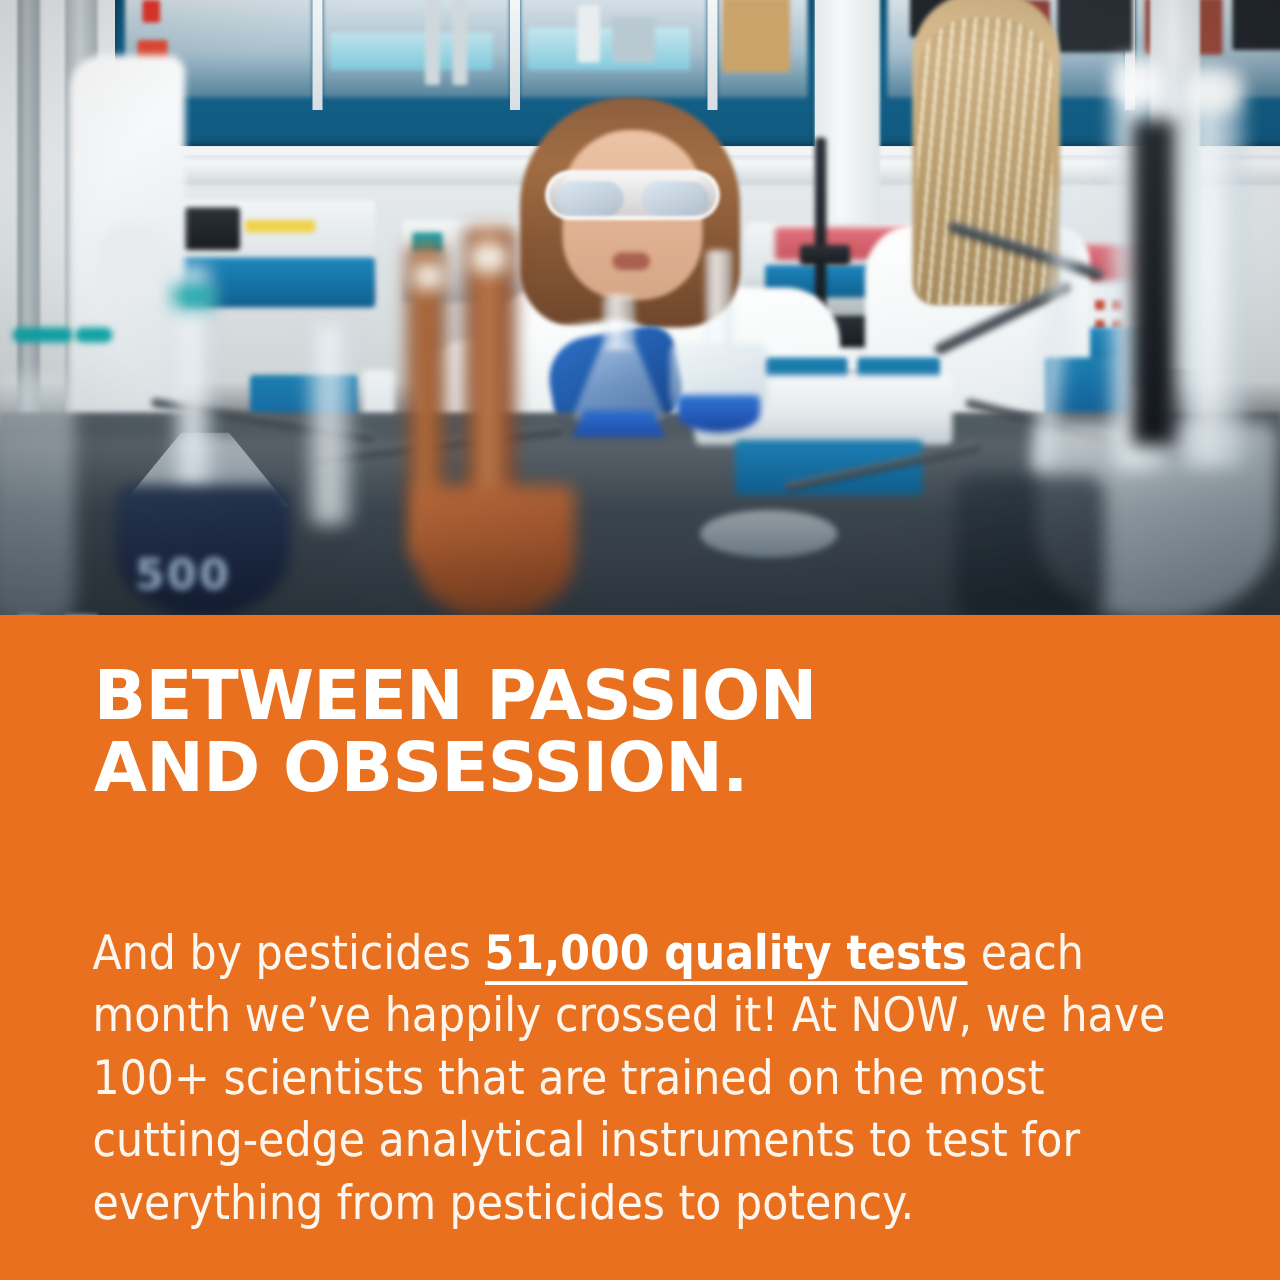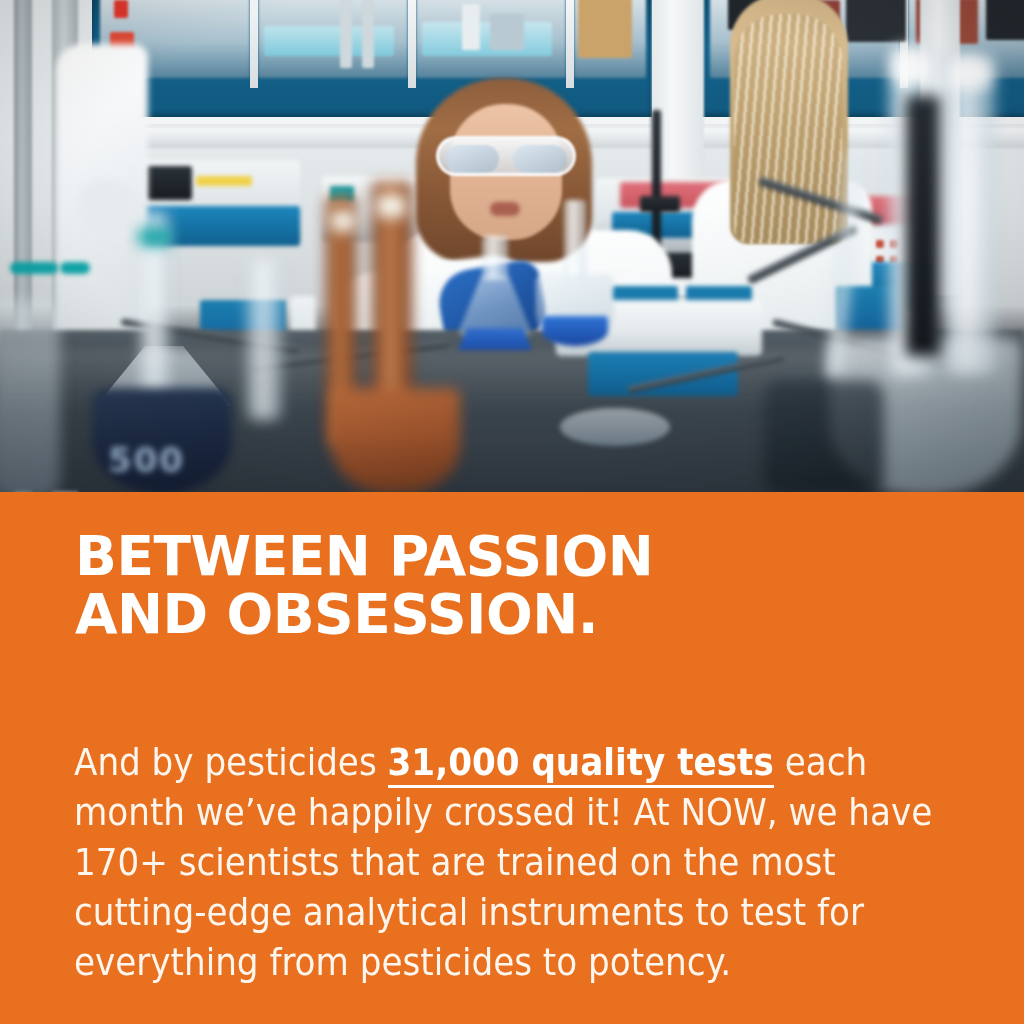--- a/index.html
+++ b/index.html
@@ -483,15 +483,15 @@
     <div class="vignette"></div>
   </div>
 
   <div id="panel"></div>
 
   <h1 id="headline">
     <span class="hl">BETWEEN PASSION</span>
     <span class="hl">AND OBSESSION.</span>
   </h1>
 
-  <p id="body-copy"><span>And by pesticides </span><span class="hi">31,000 quality tests</span><span> each month we’ve happily crossed it! At NOW, we have 170+ scientists that are trained on the most cutting-edge analytical instruments to test for everything from pesticides to potency.</span></p>
+  <p id="body-copy"><span>And by pesticides </span><span class="hi">51,000 quality tests</span><span> each month we’ve happily crossed it! At NOW, we have 100+ scientists that are trained on the most cutting-edge analytical instruments to test for everything from pesticides to potency.</span></p>
 
 </div>
 
 </body></html>

